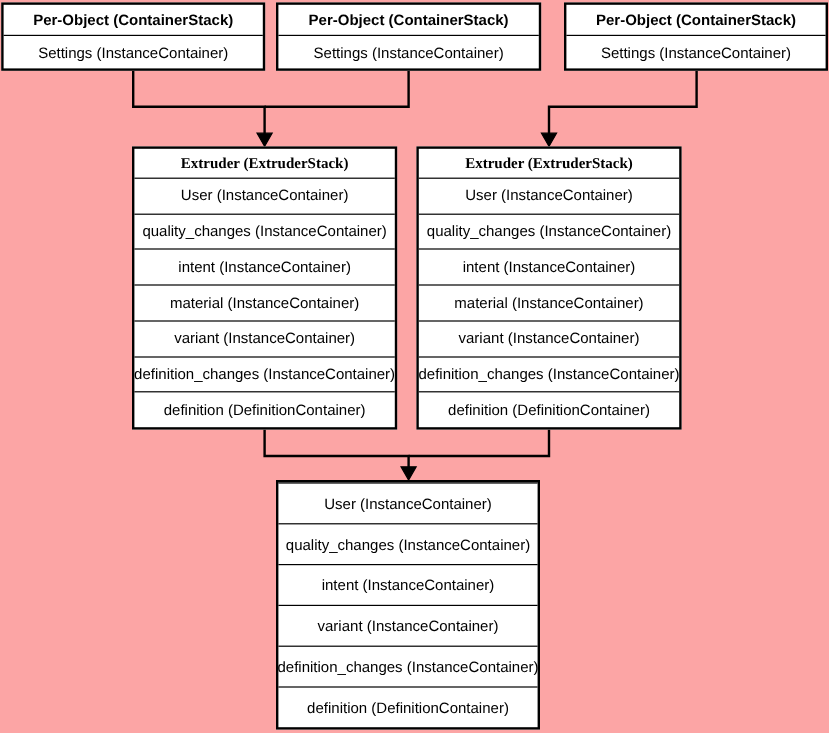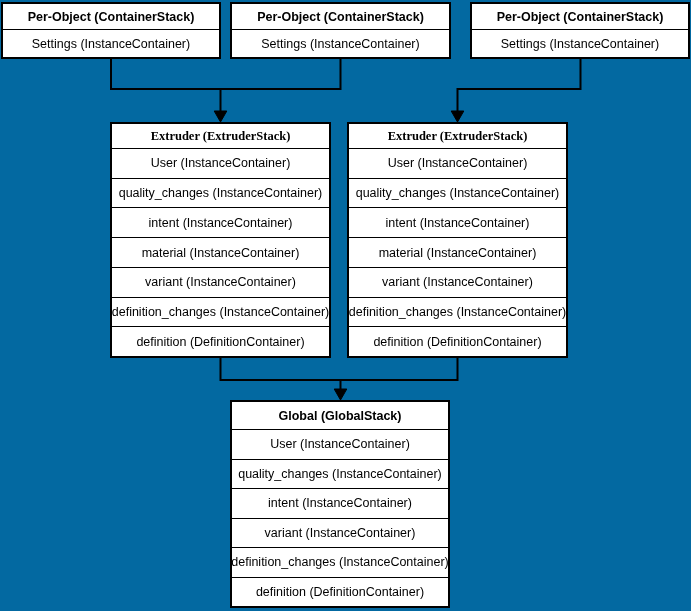--- a/index.html
+++ b/index.html
@@ -9,21 +9,21 @@
   }
   * { box-sizing: border-box; }
   body {
     font-family: "Liberation Sans", sans-serif;
     color: #000000;
   }
   .canvas {
     position: relative;
     width: 691px;
     height: 611px;
-    background: #0369a1;
+    background: #fca5a5;
     overflow: hidden;
   }
   .connectors {
     position: absolute;
     left: 0;
     top: 0;
     width: 691px;
     height: 611px;
   }
   .stack {
@@ -120,21 +120,20 @@
     <div class="stack-row">User (InstanceContainer)</div>
     <div class="stack-row">quality_changes (InstanceContainer)</div>
     <div class="stack-row">intent (InstanceContainer)</div>
     <div class="stack-row">material (InstanceContainer)</div>
     <div class="stack-row">variant (InstanceContainer)</div>
     <div class="stack-row">definition_changes (InstanceContainer)</div>
     <div class="stack-row">definition (DefinitionContainer)</div>
   </div>
 
   <div class="stack global-stack">
-    <div class="stack-header">Global (GlobalStack)</div>
     <div class="stack-row">User (InstanceContainer)</div>
     <div class="stack-row">quality_changes (InstanceContainer)</div>
     <div class="stack-row">intent (InstanceContainer)</div>
     <div class="stack-row">variant (InstanceContainer)</div>
     <div class="stack-row">definition_changes (InstanceContainer)</div>
     <div class="stack-row">definition (DefinitionContainer)</div>
   </div>
 
 </div>
 

